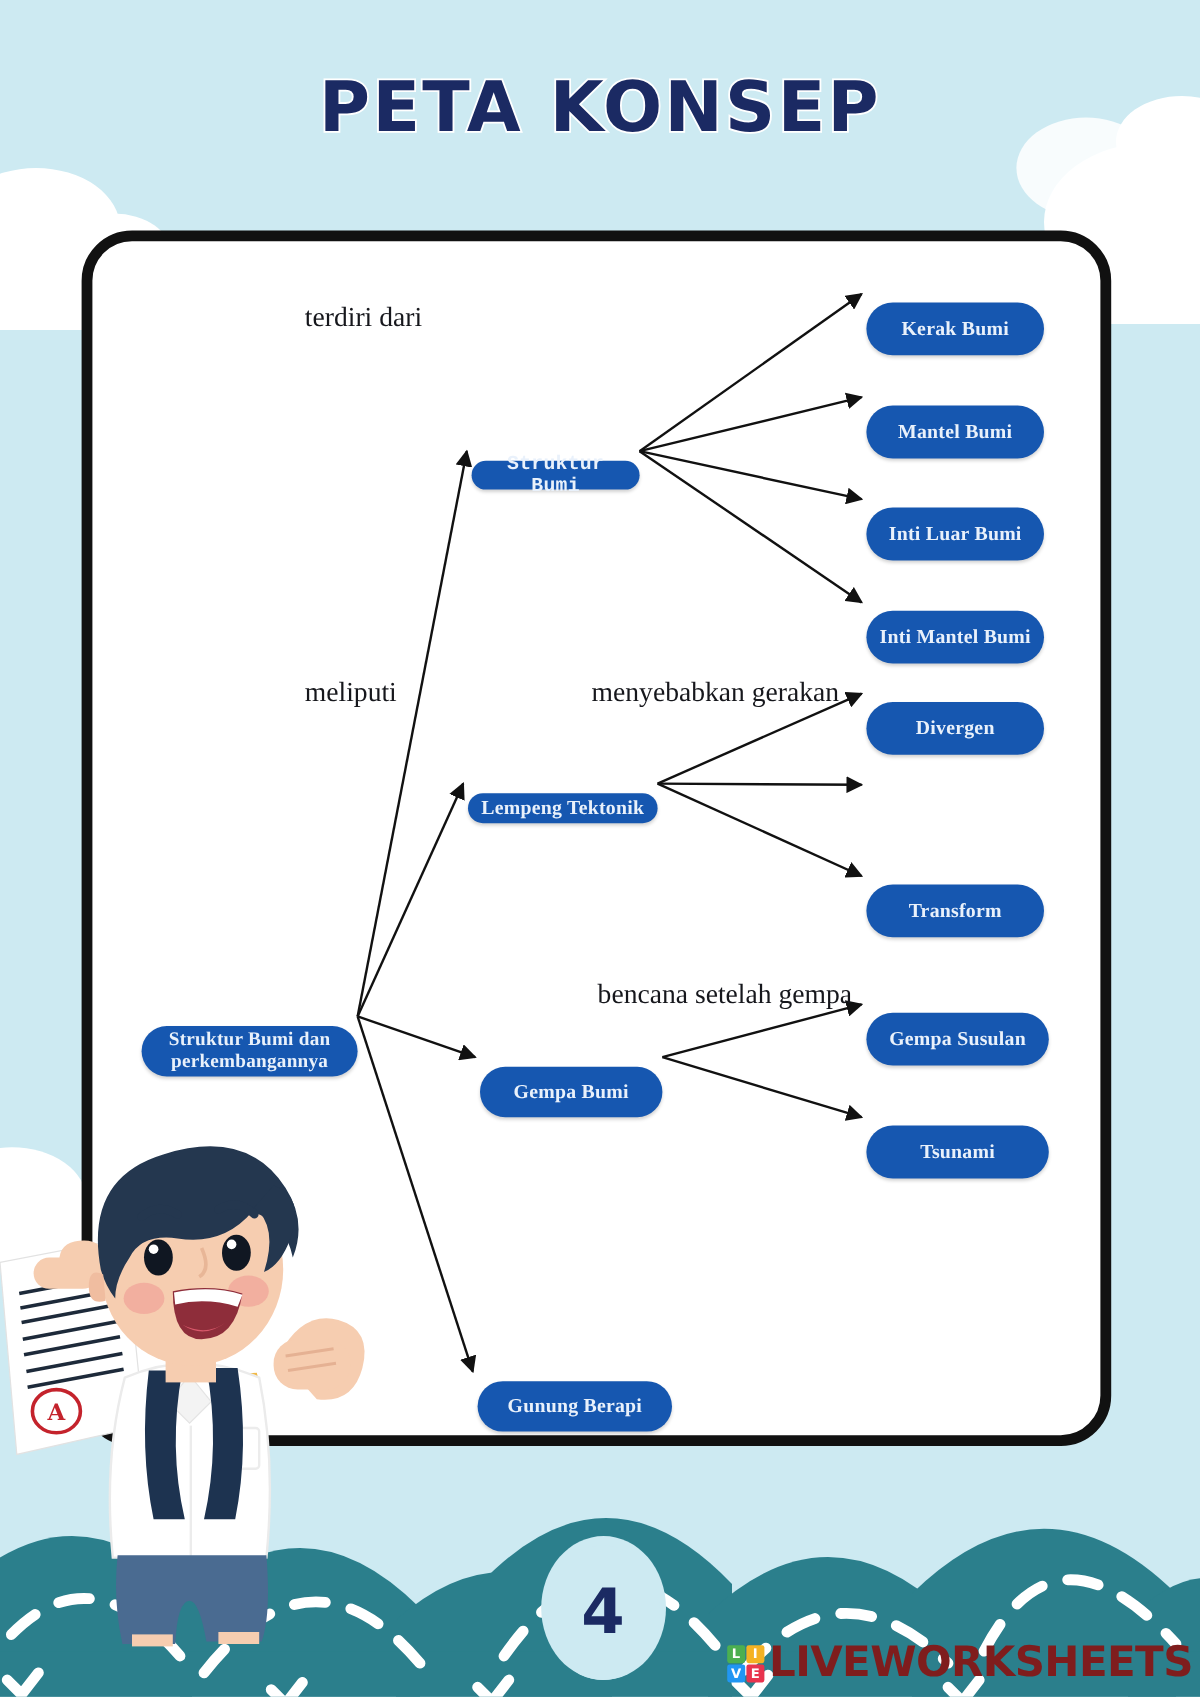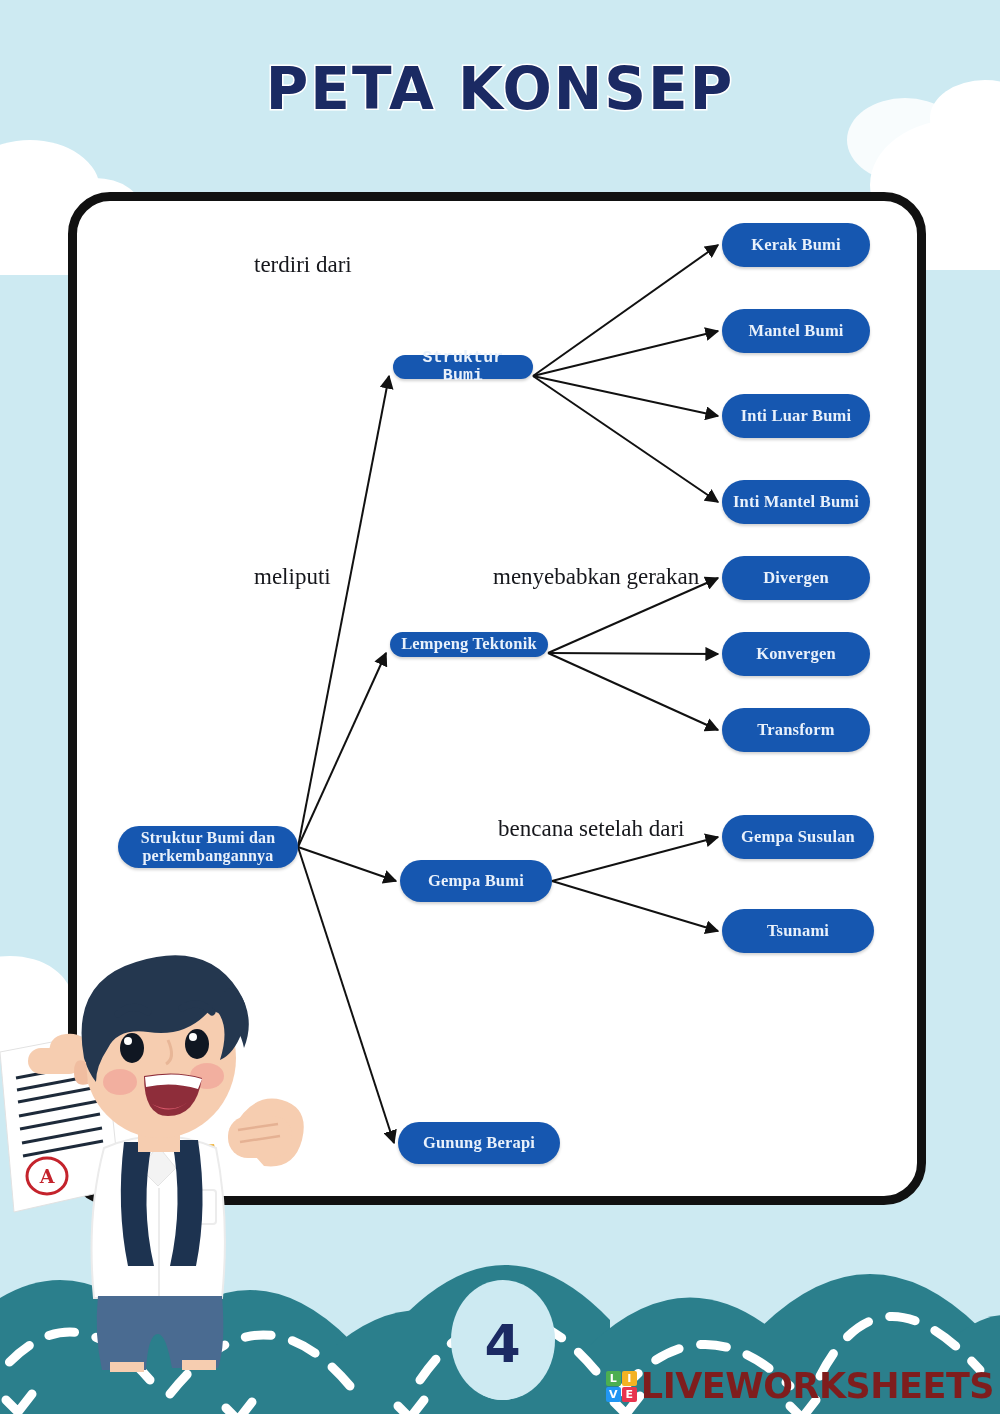--- a/index.html
+++ b/index.html
@@ -59,20 +59,21 @@
     justify-content:center;
     text-align:center;
     font-family:"Liberation Serif", serif;
     font-weight:bold;
     font-size:16.5px;
     line-height:1.12;
     letter-spacing:.2px;
     box-shadow:0 2px 3px rgba(0,0,0,.18);
     z-index:3;
     padding:0 10px;
+    margin-top:29px;
   }
   .node.root { font-size:16px; }
 
   .edge-label {
     position:absolute;
     font-family:"Liberation Serif", serif;
     font-size:23px;
     color:#16171c;
     white-space:nowrap;
     z-index:3;
@@ -176,30 +177,29 @@
       </g>
   </svg>
 <div class="node root" style="left: 50px; top: 634px; width: 180px; height: 42px;">Struktur Bumi dan<br>perkembangannya</div>
     <div class="node" style="left: 325px; top: 163px; width: 140px; height: 24px; font-family: Liberation Mono, monospace;">Struktur Bumi</div>
     <div class="node" style="left: 654px; top: 31px; width: 148px; height: 44px;">Kerak Bumi</div>
     <div class="node" style="left: 654px; top: 117px; width: 148px; height: 44px;">Mantel Bumi</div>
     <div class="node" style="left: 654px; top: 202px; width: 148px; height: 44px;">Inti Luar Bumi</div>
     <div class="node" style="left: 654px; top: 288px; width: 148px; height: 44px;">Inti Mantel Bumi</div>
     <div class="node" style="left: 322px; top: 440px; width: 158px; height: 25px;">Lempeng Tektonik</div>
     <div class="node" style="left: 654px; top: 364px; width: 148px; height: 44px;">Divergen</div>
-    <div class="node" style="left: 654px; top: 440px; width: 148px; height: 44px;">Konvergen</div>
     <div class="node" style="left: 654px; top: 516px; width: 148px; height: 44px;">Transform</div>
     <div class="node" style="left: 332px; top: 668px; width: 152px; height: 42px;">Gempa Bumi</div>
     <div class="node" style="left: 654px; top: 717px; width: 152px; height: 44px;">Tsunami</div>
     <div class="node" style="left: 654px; top: 623px; width: 152px; height: 44px;">Gempa Susulan</div>
     <div class="node" style="left: 330px; top: 930px; width: 162px; height: 42px;">Gunung Berapi</div>
     <div class="edge-label" style="left: 186px; top: 60px;">terdiri dari</div>
     <div class="edge-label" style="left: 186px; top: 372px;">meliputi</div>
     <div class="edge-label" style="left: 425px; top: 372px;">menyebabkan gerakan</div>
-    <div class="edge-label" style="left: 430px; top: 624px;">bencana setelah dari</div>
+    <div class="edge-label" style="left: 430px; top: 624px;">bencana setelah gempa</div>
   </div>
 
 <svg id="boy" viewBox="0 0 330 450">
 
   <g>
     <polygon points="8,122 112,102 128,258 22,282" fill="#ffffff" stroke="#e2e2e2" stroke-width="1"></polygon>
     <g stroke="#1d2a3a" stroke-width="3">
       <line x1="24" y1="148" x2="104" y2="133"></line>
       <line x1="25" y1="160" x2="105" y2="145"></line>
       <line x1="26" y1="172" x2="106" y2="157"></line>

